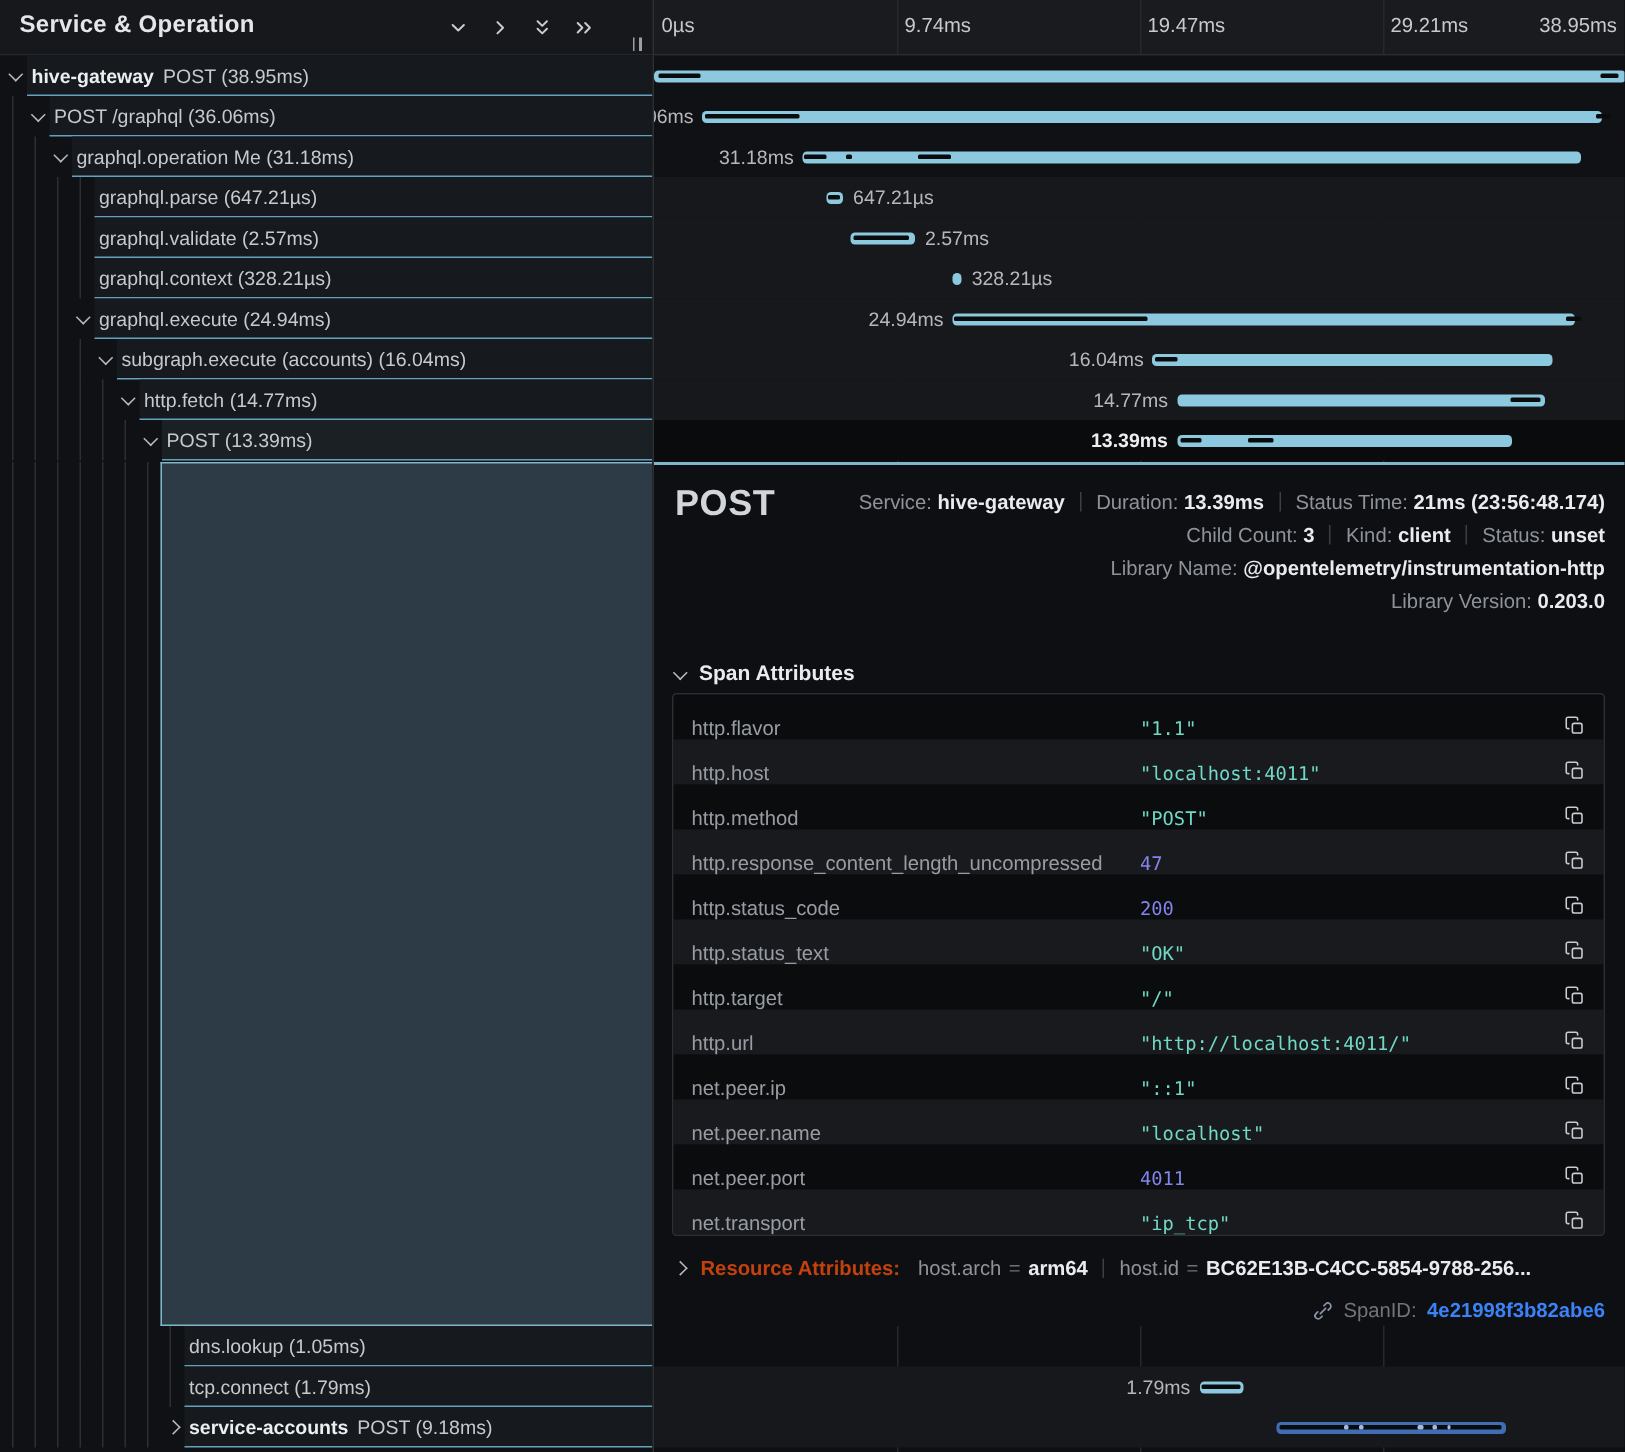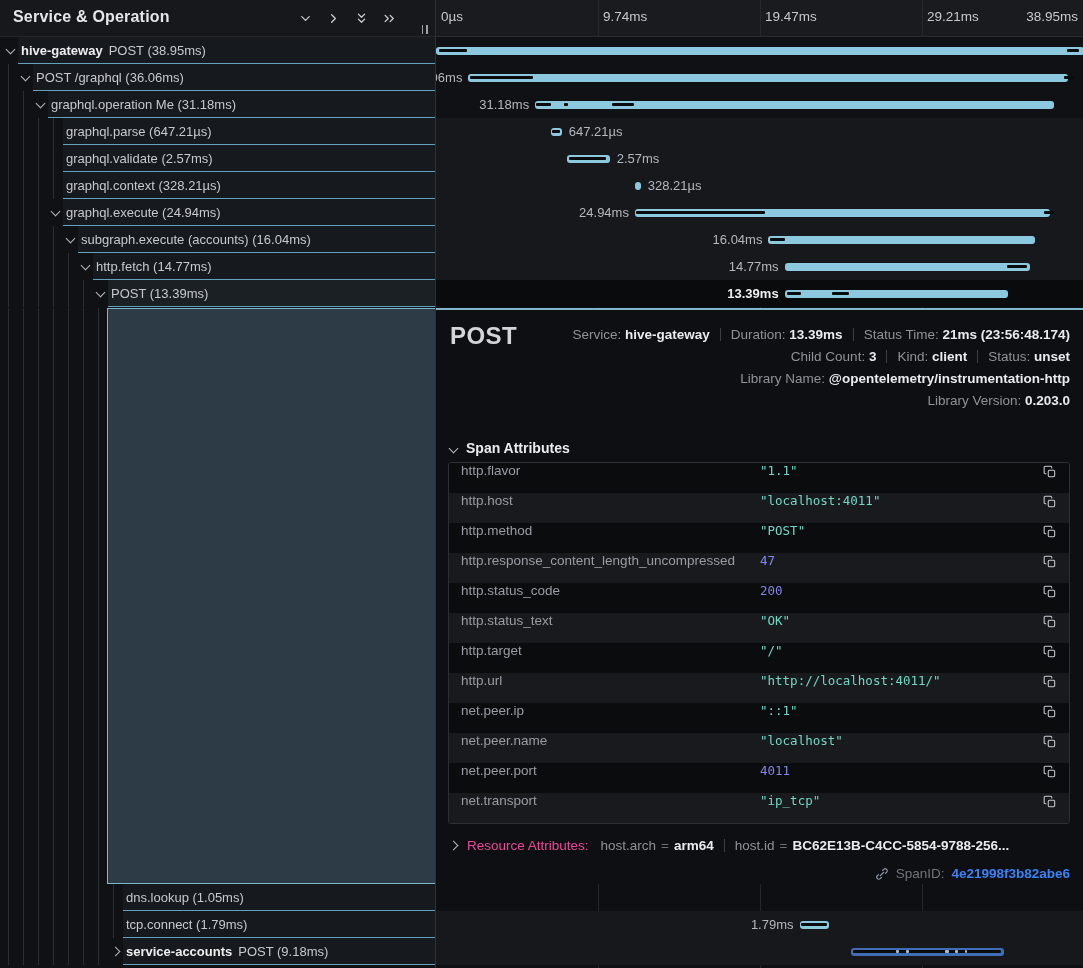--- a/index.html
+++ b/index.html
@@ -74,33 +74,33 @@
   .d-meta{position:absolute;right:14px;top:14px;text-align:right}
   .mline{height:22px;line-height:22px;font-size:13.5px;white-space:nowrap}
   .mlabel{color:var(--label)}
   .mval{color:#e9ebee;font-weight:700}
   .msep{display:inline-block;width:1px;height:13px;background:#3c3f45;margin:0 10px;vertical-align:-2px}
 
   .attr-head{position:absolute;left:14px;top:130px;display:flex;align-items:center;gap:9px;cursor:pointer}
   .attr-head .chev{position:static}
   .attr-head span{font-size:14px;font-weight:700;color:#e9ebee}
   .attr-table{position:absolute;left:12px;top:152px;width:622px;border:1px solid #2d2f35;border-radius:3px;overflow:hidden}
-  .attr-row{display:flex;align-items:flex-start;height:30px}
+  .attr-row{display:flex;align-items:flex-end;height:30px}
   .attr-row:nth-child(odd){background:var(--attr-dark)}
   .attr-row:nth-child(even){background:var(--attr-light)}
   .akey{width:311px;padding-left:12px;font-size:13.5px;color:#989da4;white-space:nowrap}
   .aval{flex:1;font-family:"DejaVu Sans Mono",monospace;font-size:12.5px;white-space:nowrap}
   .aval.string{color:var(--str)}
   .aval.number{color:var(--num)}
   .copy{background:none;border:none;cursor:pointer;margin-right:10px;padding:2px;display:flex}
   .copy svg{stroke:#c9ccd2;fill:none;stroke-width:1.8;stroke-linecap:round;stroke-linejoin:round}
 
   .resource{position:absolute;left:14px;top:528px;display:flex;align-items:center;font-size:13.5px;white-space:nowrap}
   .resource .chev{position:static;margin-right:10px}
-  .r-label{font-weight:400;color:#ec4899;margin-right:12px}
+  .r-label{font-weight:700;color:#c2410c;margin-right:12px}
   .rkey{color:var(--label)}
   .req{color:#6c7178;margin:0 5px}
   .rval{color:#e9ebee;font-weight:700}
 
   .spanid{position:absolute;right:14px;top:556px;display:flex;align-items:center;gap:7px;font-size:13.5px}
   .spanid svg{stroke:#8a94a8;fill:none;stroke-width:2;stroke-linecap:round;stroke-linejoin:round}
   .sid-label{color:#70757c}
   .sid-val{color:#3b82f6;font-weight:700}
 </style>
 </head>

